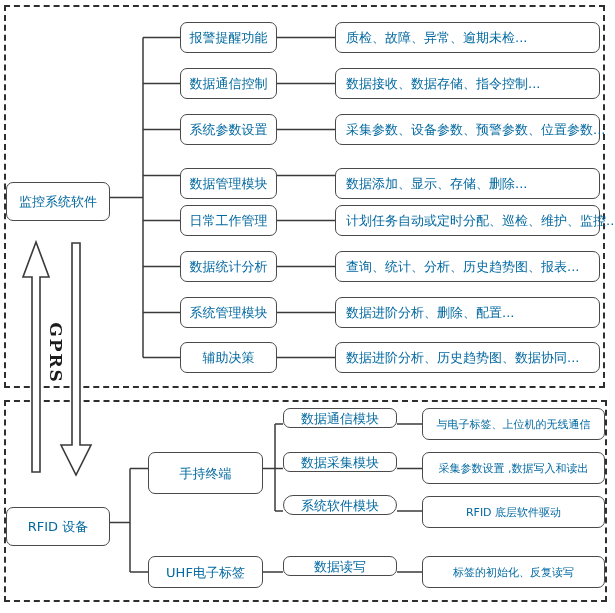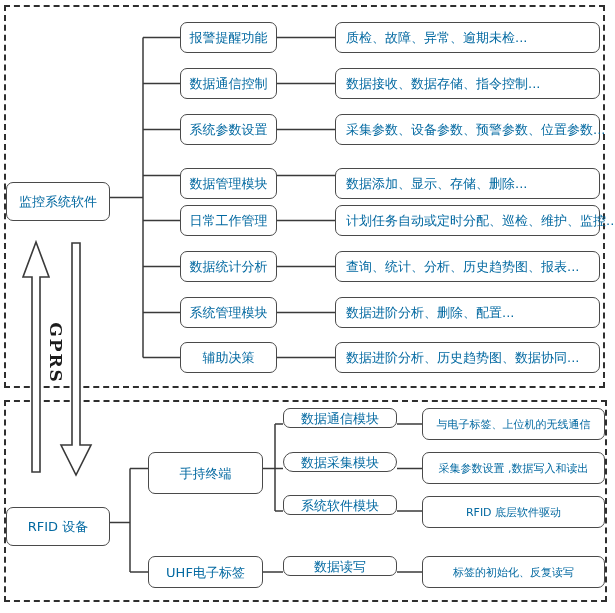--- a/index.html
+++ b/index.html
@@ -96,22 +96,22 @@
   <div class="box col-right" style="top:342px;">数据进阶分析、历史趋势图、数据协同...</div>
 
   <div class="gprs">GPRS</div>
 
   <div class="box root-box" style="top:507px;">RFID 设备</div>
 
   <div class="box mid2-box" style="top:452px;">手持终端</div>
   <div class="box mid2-box" style="top:556px; height:32px;">UHF电子标签</div>
 
   <div class="box b-mod" style="top:408px;">数据通信模块</div>
-  <div class="box b-mod" style="top:452px;border-radius:15px;">数据采集模块</div>
-  <div class="box b-mod" style="top:495px;">系统软件模块</div>
+  <div class="box b-mod" style="top:452px;">数据采集模块</div>
+  <div class="box b-mod" style="top:495px;border-radius:12px;">系统软件模块</div>
   <div class="box b-mod" style="top:556px;">数据读写</div>
 
   <div class="box b-desc" style="top:408px;">与电子标签、上位机的无线通信</div>
   <div class="box b-desc" style="top:452px;">采集参数设置 ,数据写入和读出</div>
   <div class="box b-desc" style="top:496px;">RFID 底层软件驱动</div>
   <div class="box b-desc" style="top:556px;">标签的初始化、反复读写</div>
 
   <svg id="wires" width="615" height="613" viewBox="0 0 615 613">
 
     <line x1="110" y1="197.5" x2="143" y2="197.5"></line>

